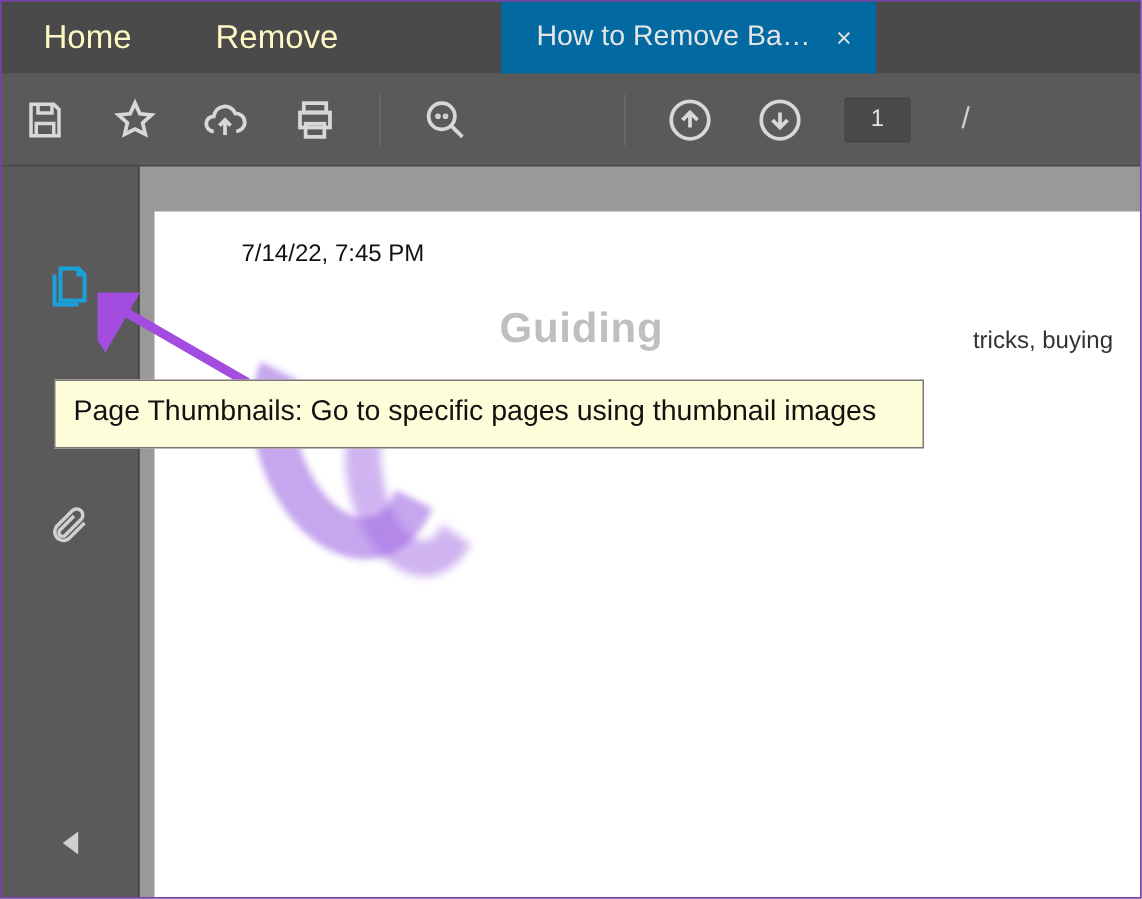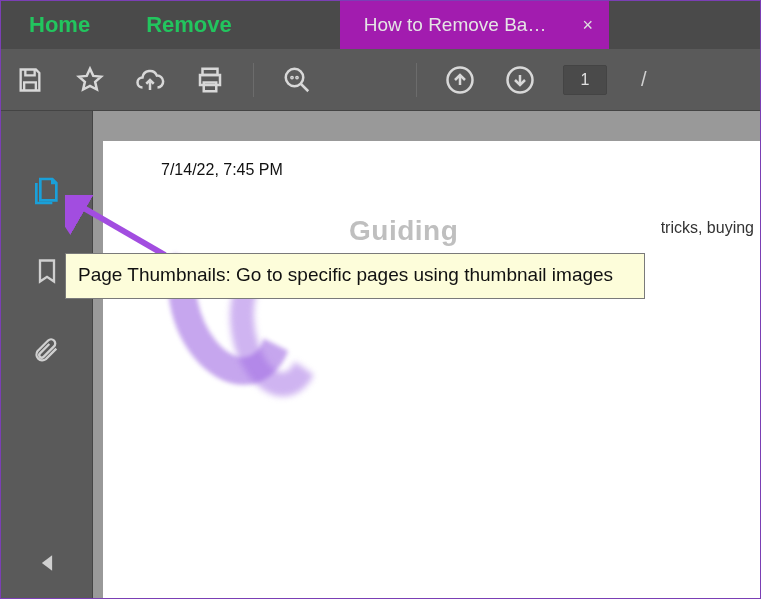--- a/index.html
+++ b/index.html
@@ -15,34 +15,34 @@
   .tabbar {
     height: 48px;
     background: #4a4a4a;
     display: flex;
     align-items: stretch;
   }
   .tab {
     display: flex;
     align-items: center;
     padding: 0 28px;
-    color: #22c55e;
+    color: #fef9c3;
     font-size: 22px;
-    font-weight: 700;
+    font-weight: 400;
     cursor: pointer;
   }
   .doc-tab {
-    background: #a21caf;
+    background: #0369a1;
     display: flex;
     align-items: center;
     padding: 0 12px 0 24px;
     color: #e5e5e5;
     font-size: 19px;
     font-weight: 300;
-    gap: 32px;
+    gap: 13px;
     justify-content: space-between;
   }
   .close-x {
     font-size: 18px;
     color: #e0e0e0;
     cursor: pointer;
     padding: 2px 4px;
   }
   .toolbar {
     height: 62px;
@@ -104,26 +104,26 @@
   }
   .doc-area {
     flex:1; background:#999; padding: 30px 0 0 10px; overflow:hidden;
   }
   .page {
     background:#fff; width:100%; height:100%;
     padding: 20px 20px 20px 58px;
     position:relative;
   }
   .meta-row { display:flex; justify-content:flex-start; font-size:16px; color:#111; }
-  .logo-row { margin-top:36px; display:flex; align-items:flex-start; gap:24px; }
+  .logo-row { margin-top:24px; display:flex; align-items:flex-start; gap:8px; }
   .logo-title { font-size:28px; color:#bfbfbf; font-weight:600; letter-spacing:0.5px; margin-left:4px;}
-  .tip-text { position:absolute; right:6px; top:78px; font-size:16px; color:#333; }
+  .tip-text { position:absolute; right:18px; top:78px; font-size:16px; color:#333; }
   .tooltip {
     position:absolute;
-    left:64px; top:252px;
+    left:35px; top:252px;
     width:580px;
     background:#fdfdda;
     border:1px solid #7a7a7a;
     padding:8px 12px 10px 12px;
     font-size:19px; color:#111;
     line-height:1.35;
     z-index:30;
     font-family: "Segoe UI", Arial, sans-serif;
   }
   .arrow-annot {

